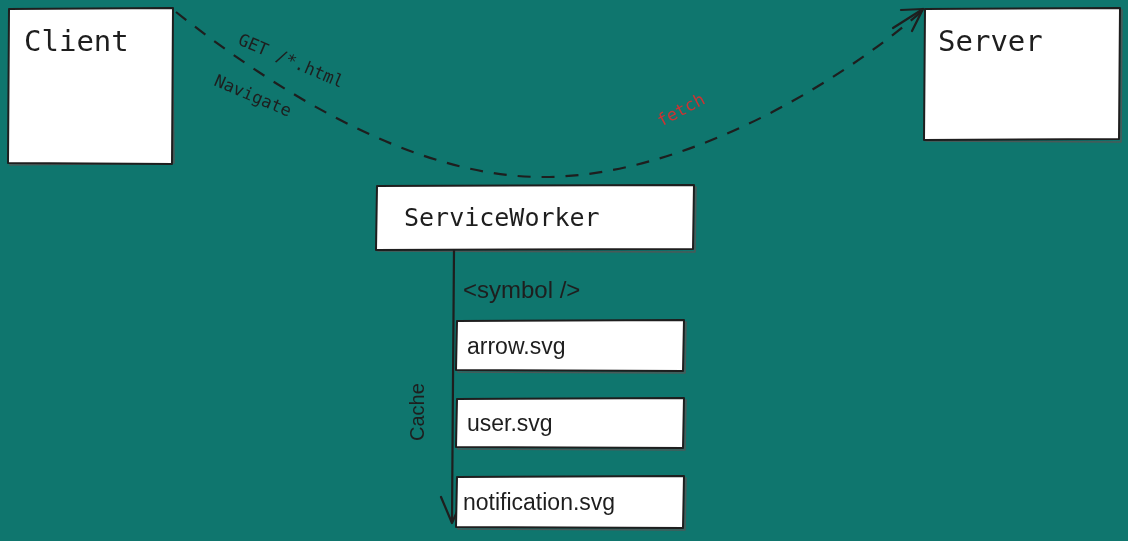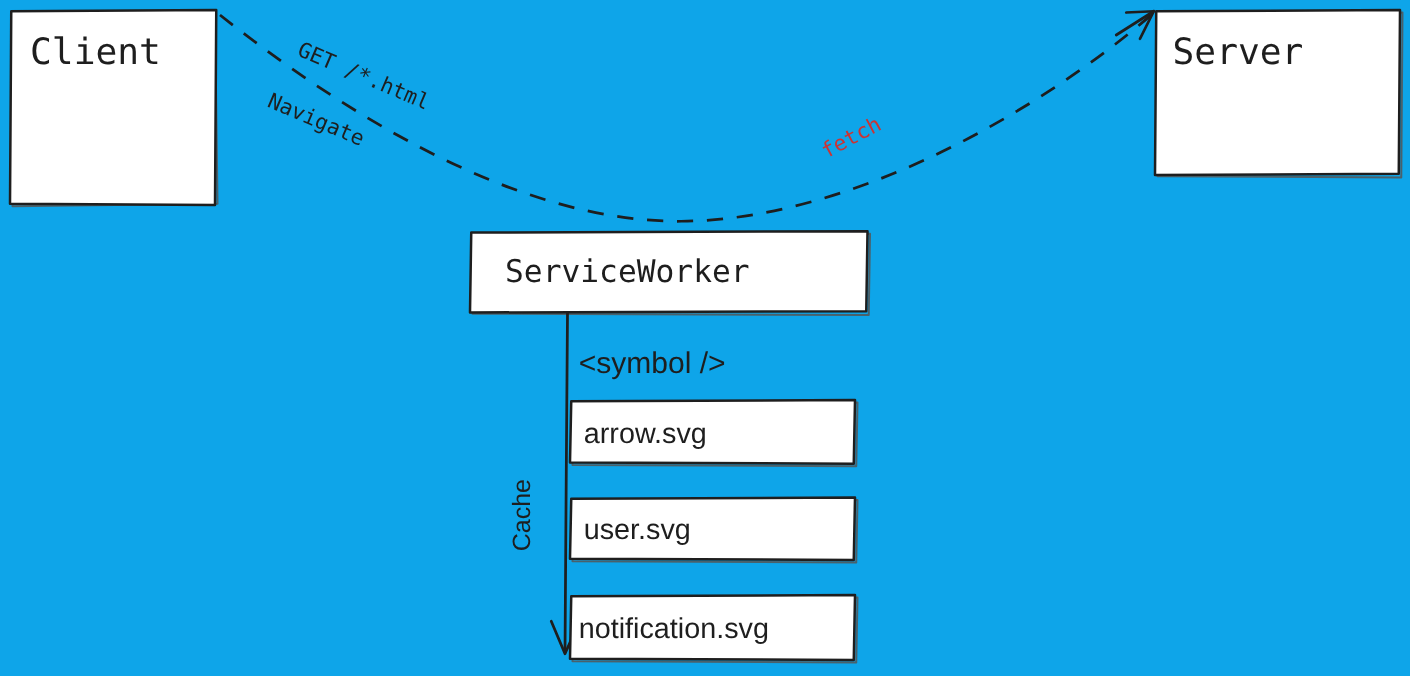--- a/index.html
+++ b/index.html
@@ -8,21 +8,21 @@
     padding: 0;
     background: #ffffff;
   }
   body {
     font-family: "Liberation Sans", sans-serif;
   }
   #canvas {
     position: relative;
     width: 1128px;
     height: 541px;
-    background: #0ea5e9;
+    background: #0f766e;
     overflow: hidden;
   }
   #diagram-svg {
     position: absolute;
     left: 0;
     top: 0;
     width: 1128px;
     height: 541px;
   }
   .node-box {

